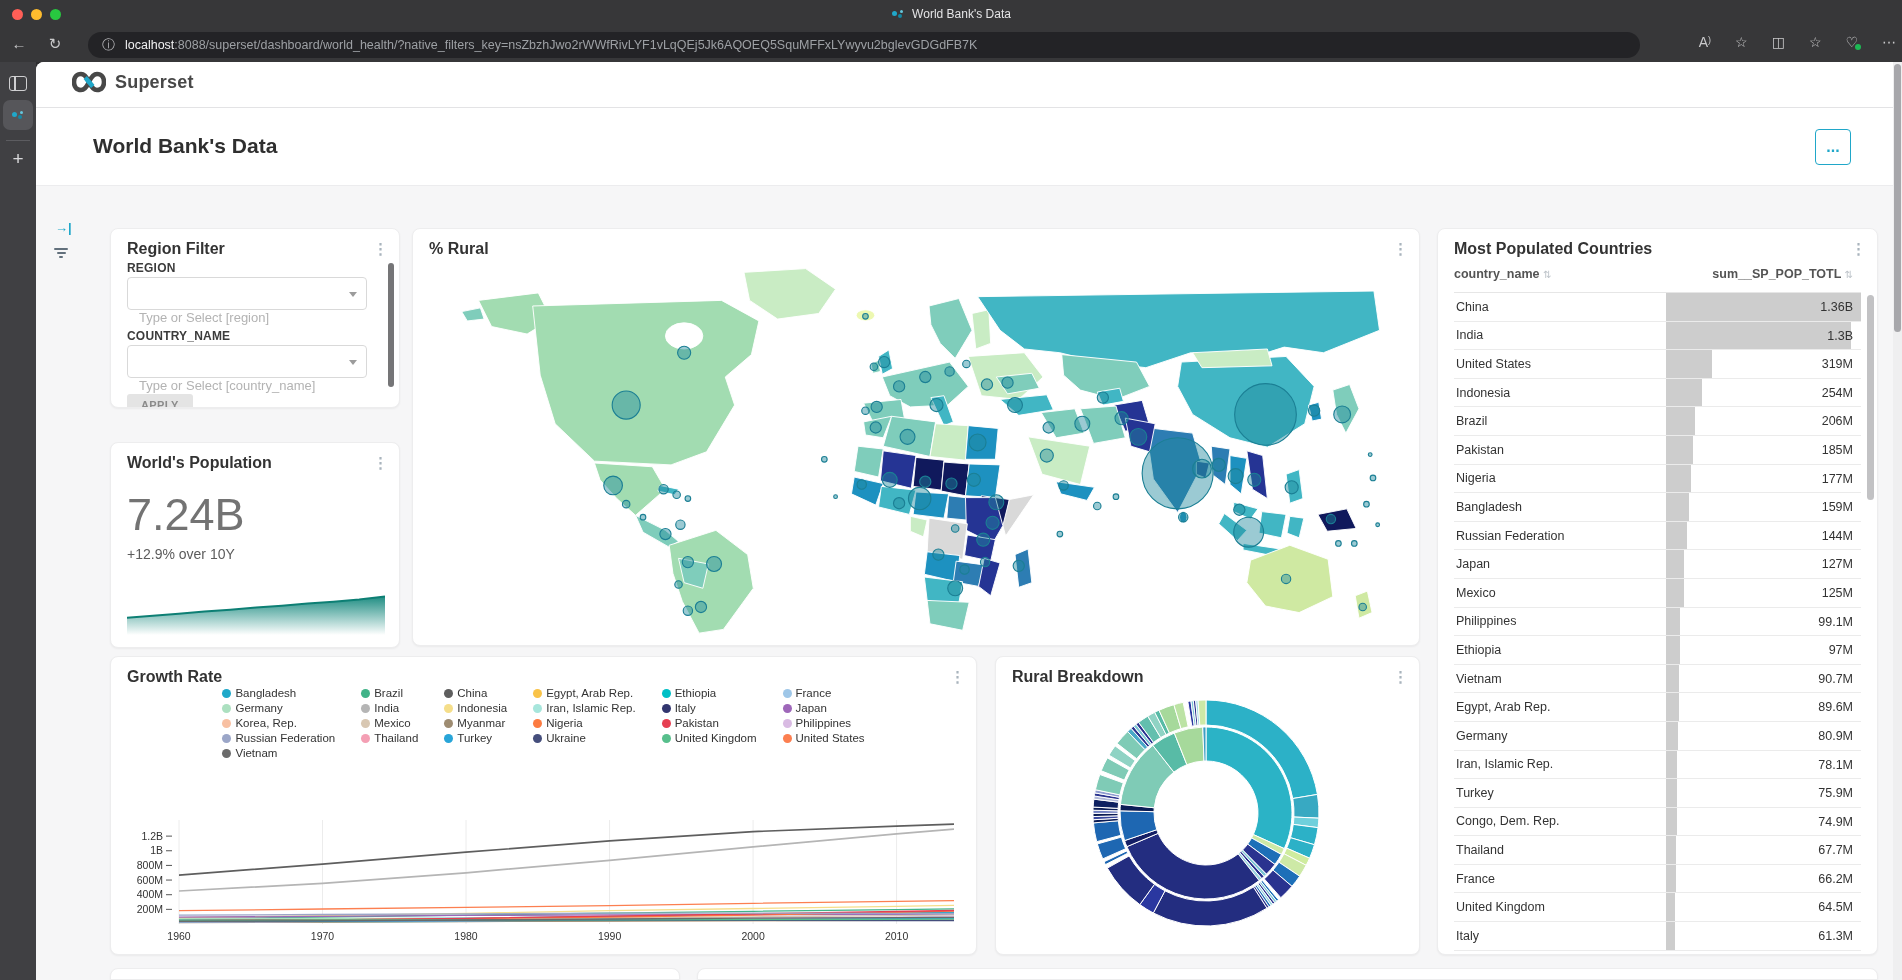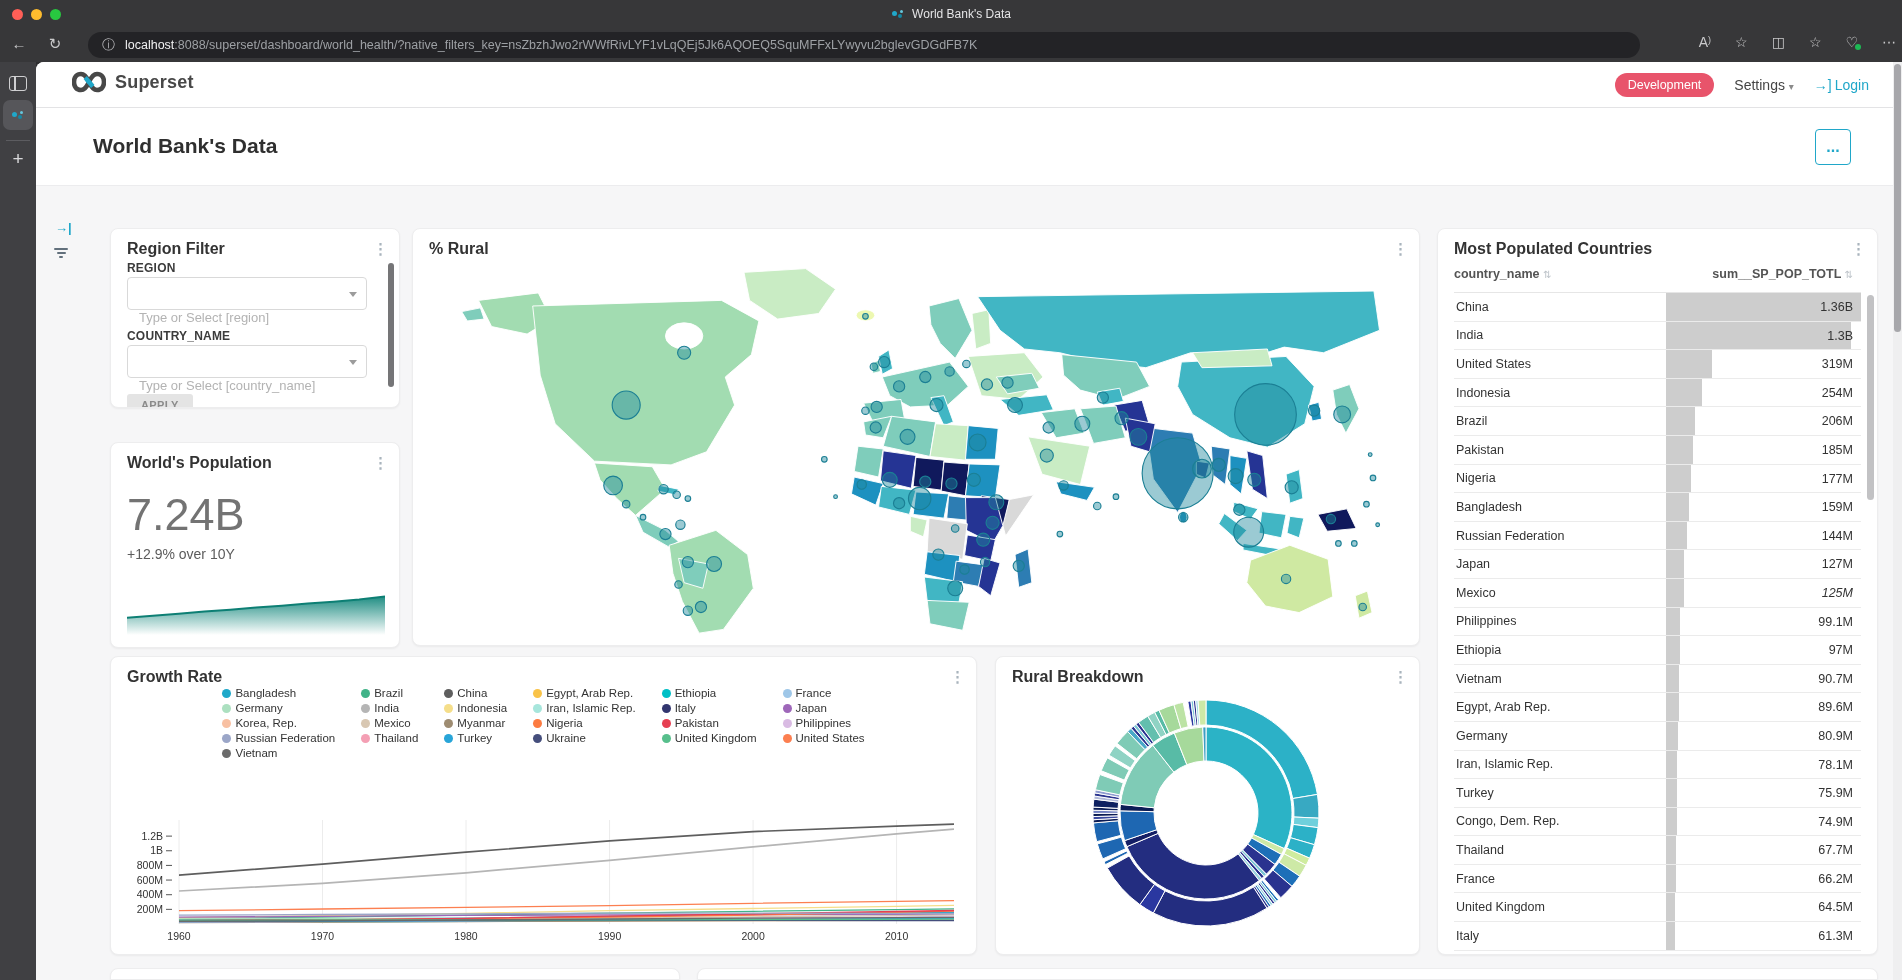--- a/index.html
+++ b/index.html
@@ -185,28 +185,20 @@
 
 <div class="content">
 
   <div class="app-header">
     <div class="logo">
       <svg width="34" height="22" viewBox="0 0 34 22">
         <path d="M9,3 C4.5,3 2,6.5 2,11 C2,15.5 4.5,19 9,19 C13,19 15,15.5 17,11 C19,6.5 21,3 25,3 C29.5,3 32,6.5 32,11 C32,15.5 29.5,19 25,19 C21,19 19,15.5 17,11 C15,6.5 13,3 9,3 Z" fill="none" stroke="#484848" stroke-width="4.6" stroke-linecap="round"></path>
         <path d="M13.2,6.5 C14.6,8 15.8,9.8 17,11 M17,11 C18.2,12.2 19.4,14 20.8,15.5" fill="none" stroke="#20a7c9" stroke-width="4.6"></path>
       </svg>
       <span class="logo-text">Superset</span>
-    </div>
-    <div class="hdr-right">
-      <span class="env-badge" id="env-badge" style="background: rgb(232, 84, 107);">Development</span>
-      <span class="settings"><span>Settings</span> <span class="caret">▾</span></span>
-      <span class="login" style="color: rgb(32, 167, 201);">
-          <span>→]</span>
-          <span>Login</span>
-        </span>
     </div>
   </div>
 
   <div class="title-row">
     <span class="dash-title">World Bank's Data</span>
     <button class="more-btn">...</button>
   </div>
 
   <div class="dash">
     <span class="gutter-ic expand-ic">→|</span>
@@ -684,21 +676,21 @@
           <div class="trow">
             <div class="tname">Russian Federation</div>
             <div class="tval" style="background: linear-gradient(to right, rgb(205, 205, 205) 10.6%, transparent 0px);">144M</div>
           </div>
           <div class="trow">
             <div class="tname">Japan</div>
             <div class="tval" style="background: linear-gradient(to right, rgb(205, 205, 205) 9.3%, transparent 0px);">127M</div>
           </div>
           <div class="trow">
             <div class="tname">Mexico</div>
-            <div class="tval" style="background: linear-gradient(to right, rgb(205, 205, 205) 9.2%, transparent 0px); font-style: italic;">125M</div>
+            <div class="tval" style="background: linear-gradient(to right, rgb(205, 205, 205) 9.2%, transparent 0px);">125M</div>
           </div>
           <div class="trow">
             <div class="tname">Philippines</div>
             <div class="tval" style="background: linear-gradient(to right, rgb(205, 205, 205) 7.3%, transparent 0px);">99.1M</div>
           </div>
           <div class="trow">
             <div class="tname">Ethiopia</div>
             <div class="tval" style="background: linear-gradient(to right, rgb(205, 205, 205) 7.1%, transparent 0px);">97M</div>
           </div>
           <div class="trow">

